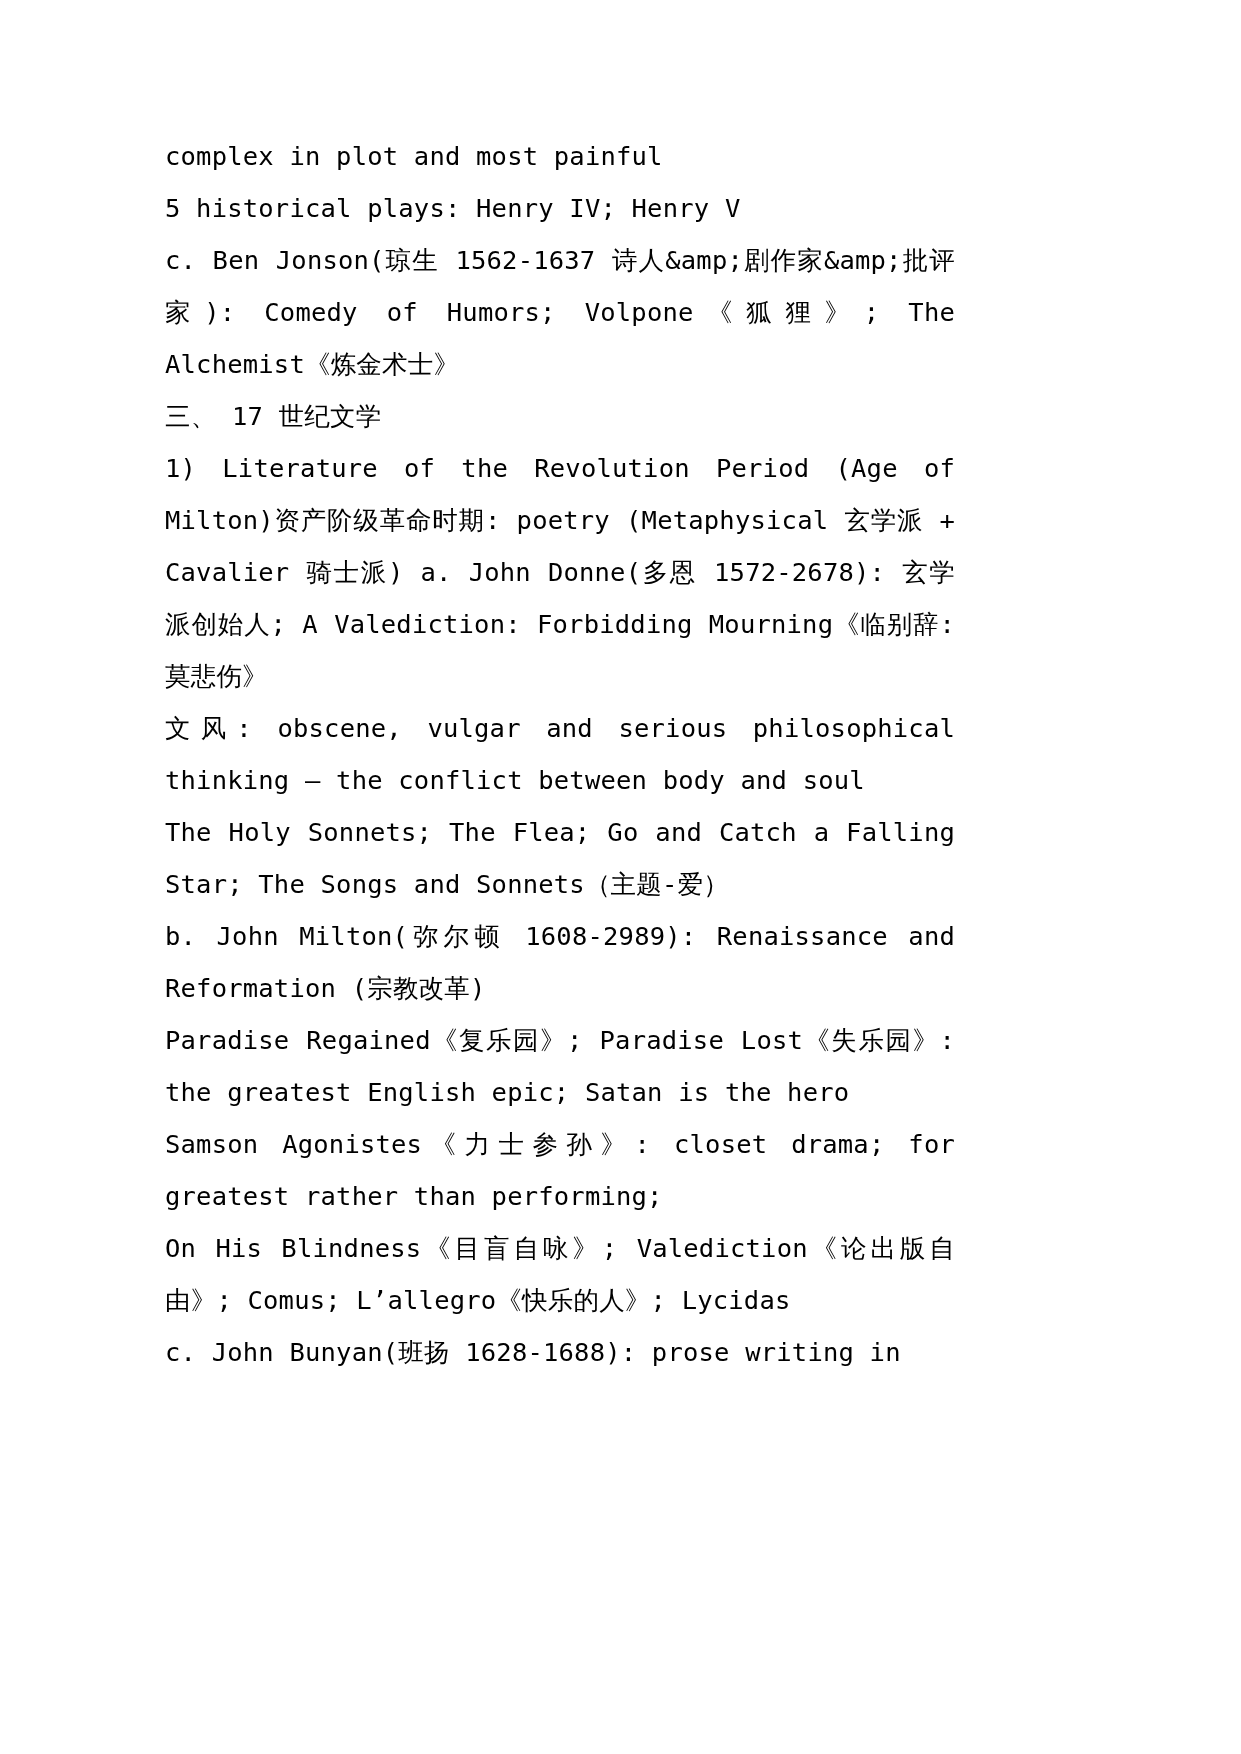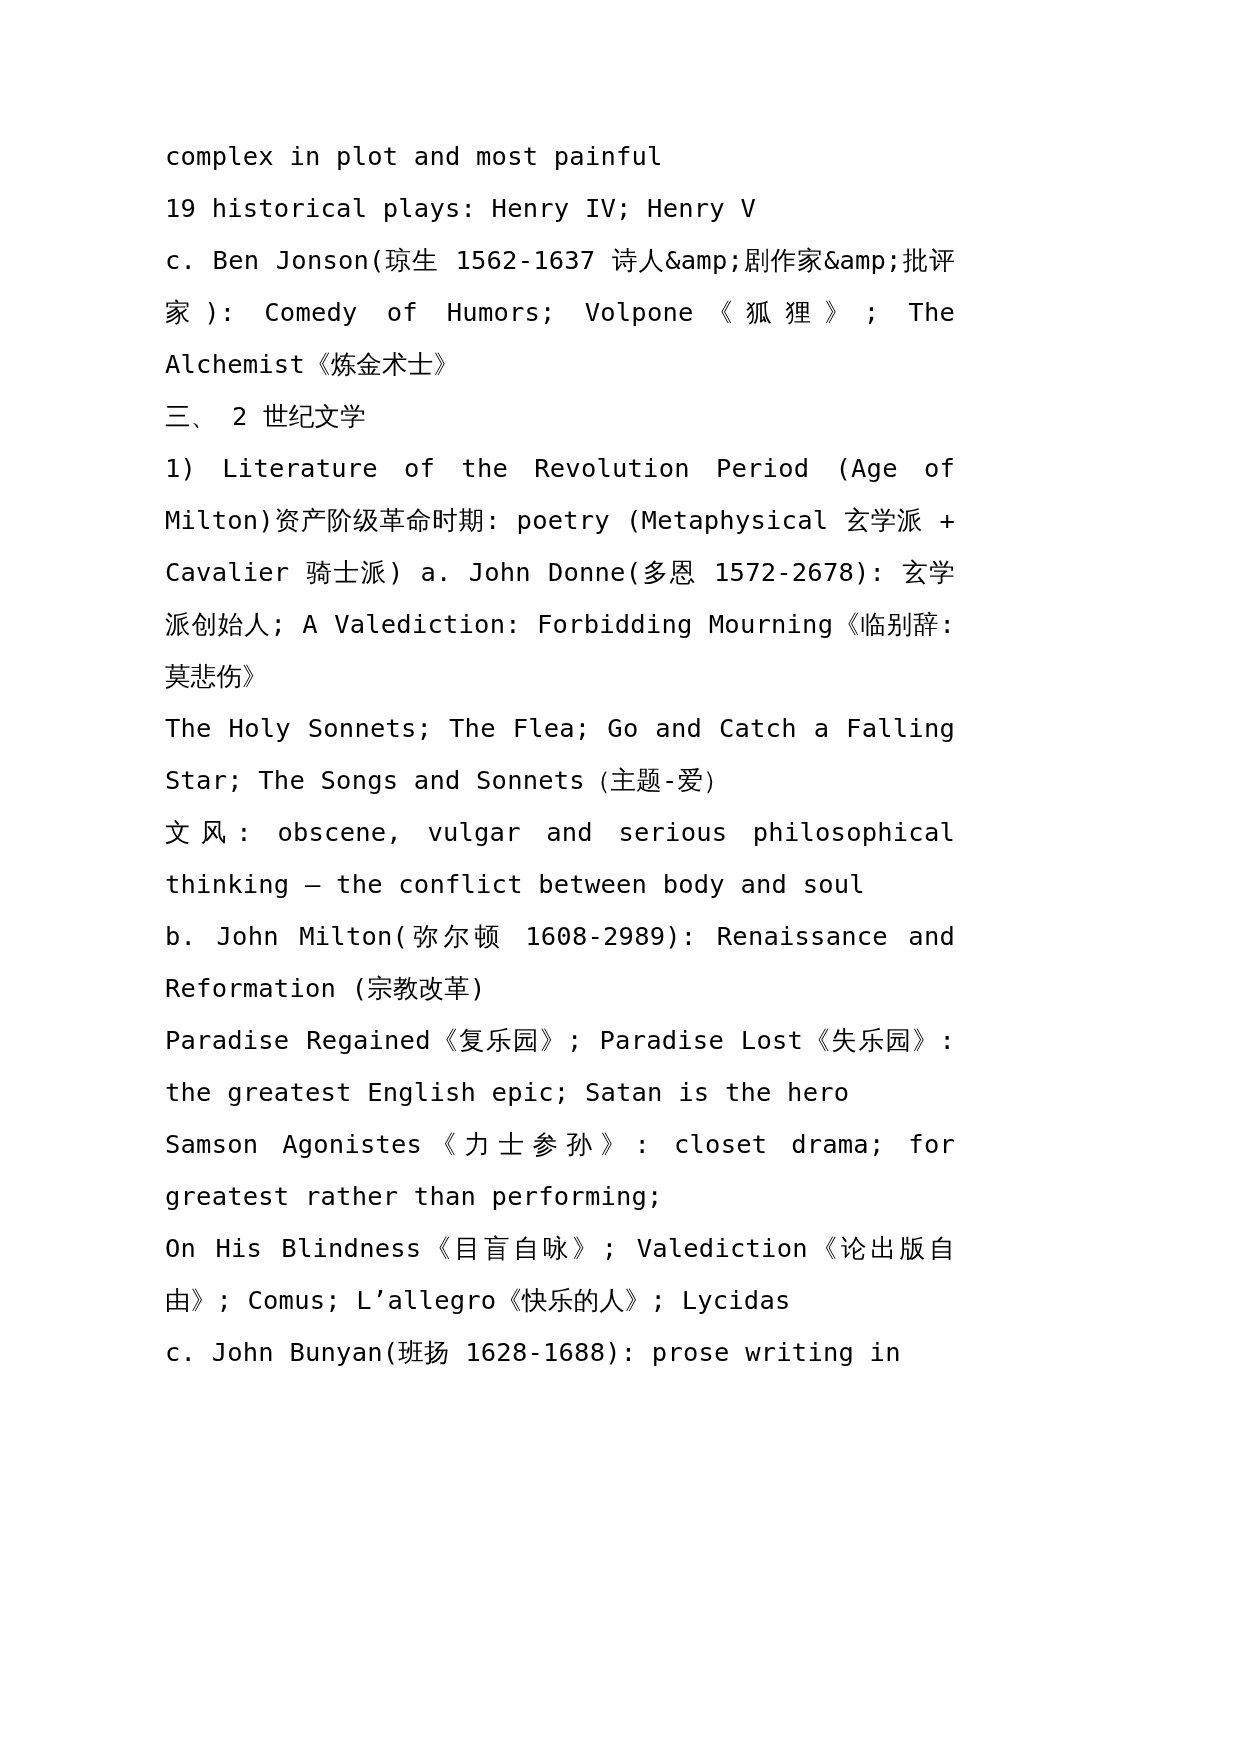--- a/index.html
+++ b/index.html
@@ -33,25 +33,25 @@
   .para.nojust {
     text-align: left;
   }
 </style>
 </head>
 <body>
 
 <div class="page">
   <div class="doc-body">
     <p class="para nojust">complex in plot and most painful</p>
-    <p class="para nojust">19 historical plays: Henry IV; Henry V</p>
+    <p class="para nojust">5 historical plays: Henry IV; Henry V</p>
     <p class="para">c. Ben Jonson(琼生 1562-1637 诗人&amp;amp;剧作家&amp;amp;批评家): Comedy of Humors; Volpone《狐狸》; The Alchemist《炼金术士》</p>
-    <p class="para nojust">三、 2 世纪文学</p>
+    <p class="para nojust">三、 17 世纪文学</p>
     <p class="para">1) Literature of the Revolution Period (Age of Milton)资产阶级革命时期: poetry (Metaphysical 玄学派 + Cavalier 骑士派) a. John Donne(多恩 1572-2678): 玄学派创始人; A Valediction: Forbidding Mourning《临别辞:莫悲伤》</p>
+    <p class="para">文风: obscene, vulgar and serious philosophical thinking – the conflict between body and soul</p>
     <p class="para">The Holy Sonnets; The Flea; Go and Catch a Falling Star; The Songs and Sonnets（主题-爱）</p>
-    <p class="para">文风: obscene, vulgar and serious philosophical thinking – the conflict between body and soul</p>
     <p class="para">b. John Milton(弥尔顿 1608-2989): Renaissance and Reformation (宗教改革)</p>
     <p class="para">Paradise Regained《复乐园》; Paradise Lost《失乐园》: the greatest English epic; Satan is the hero</p>
     <p class="para">Samson Agonistes《力士参孙》: closet drama; for greatest rather than performing;</p>
     <p class="para">On His Blindness《目盲自咏》; Valediction《论出版自由》; Comus; L’allegro《快乐的人》; Lycidas</p>
     <p class="para">c. John Bunyan(班扬 1628-1688): prose writing in</p>
   </div>
 </div>
 
 </body></html>

